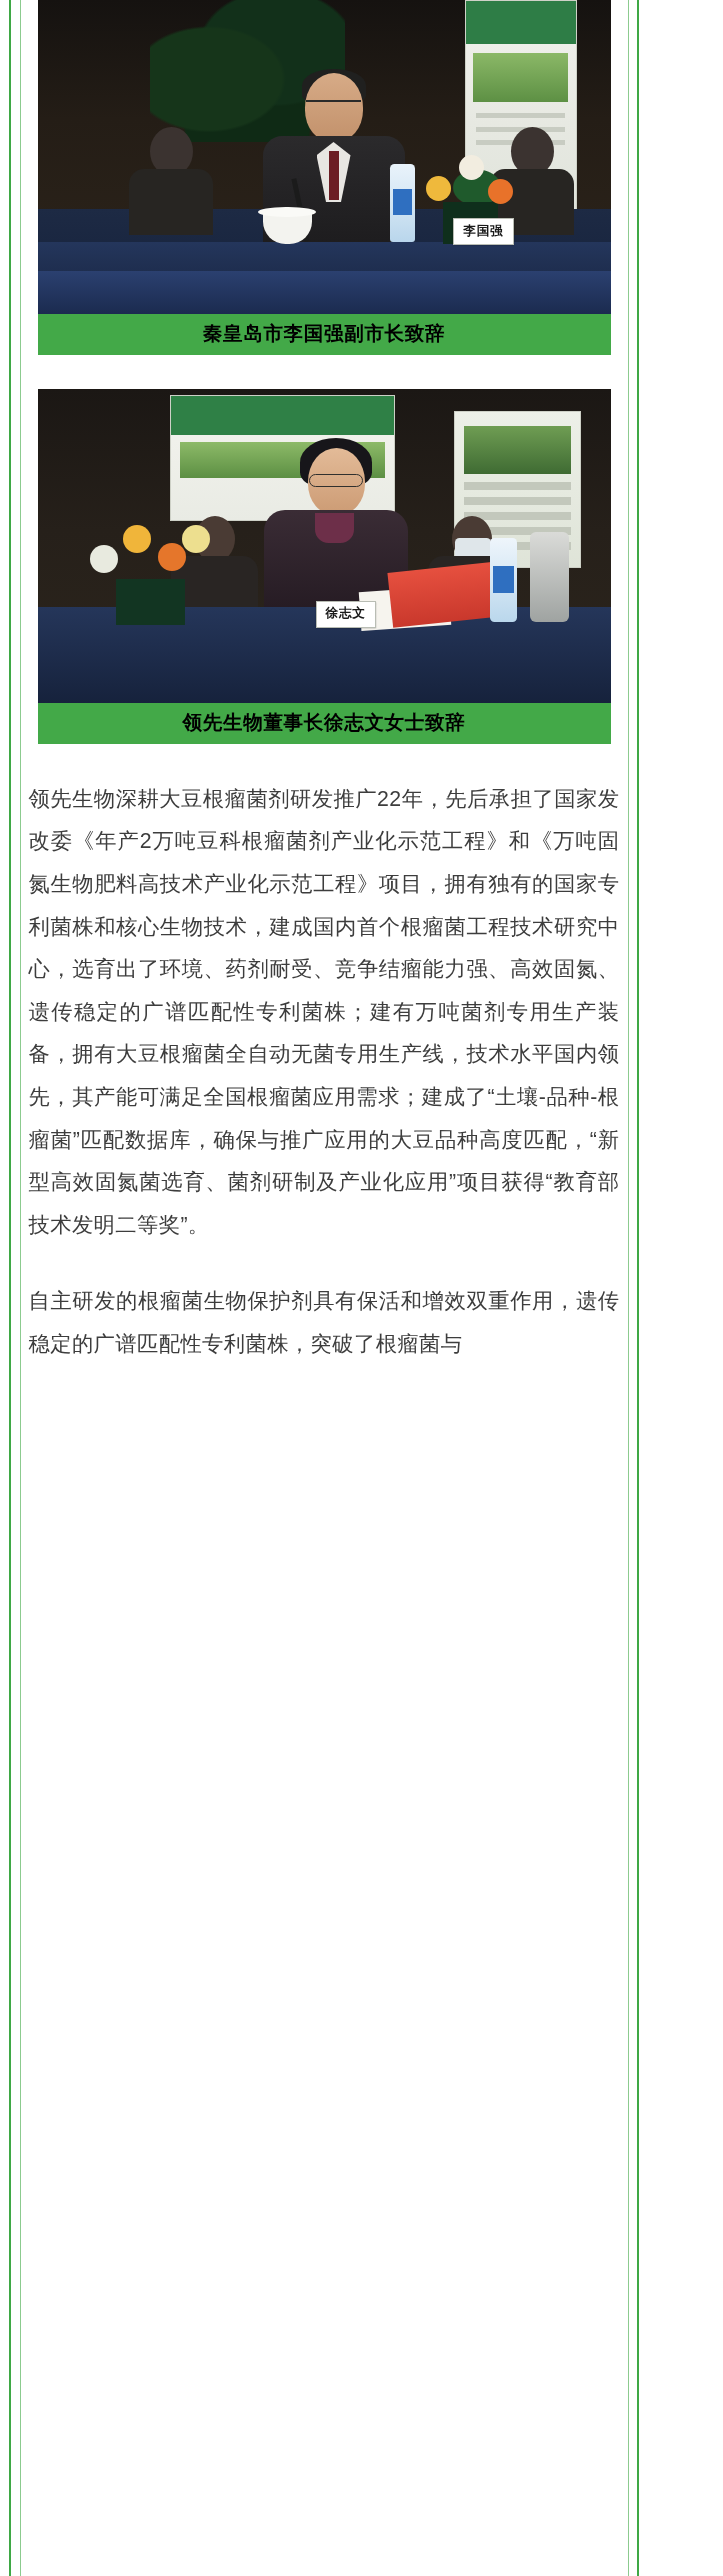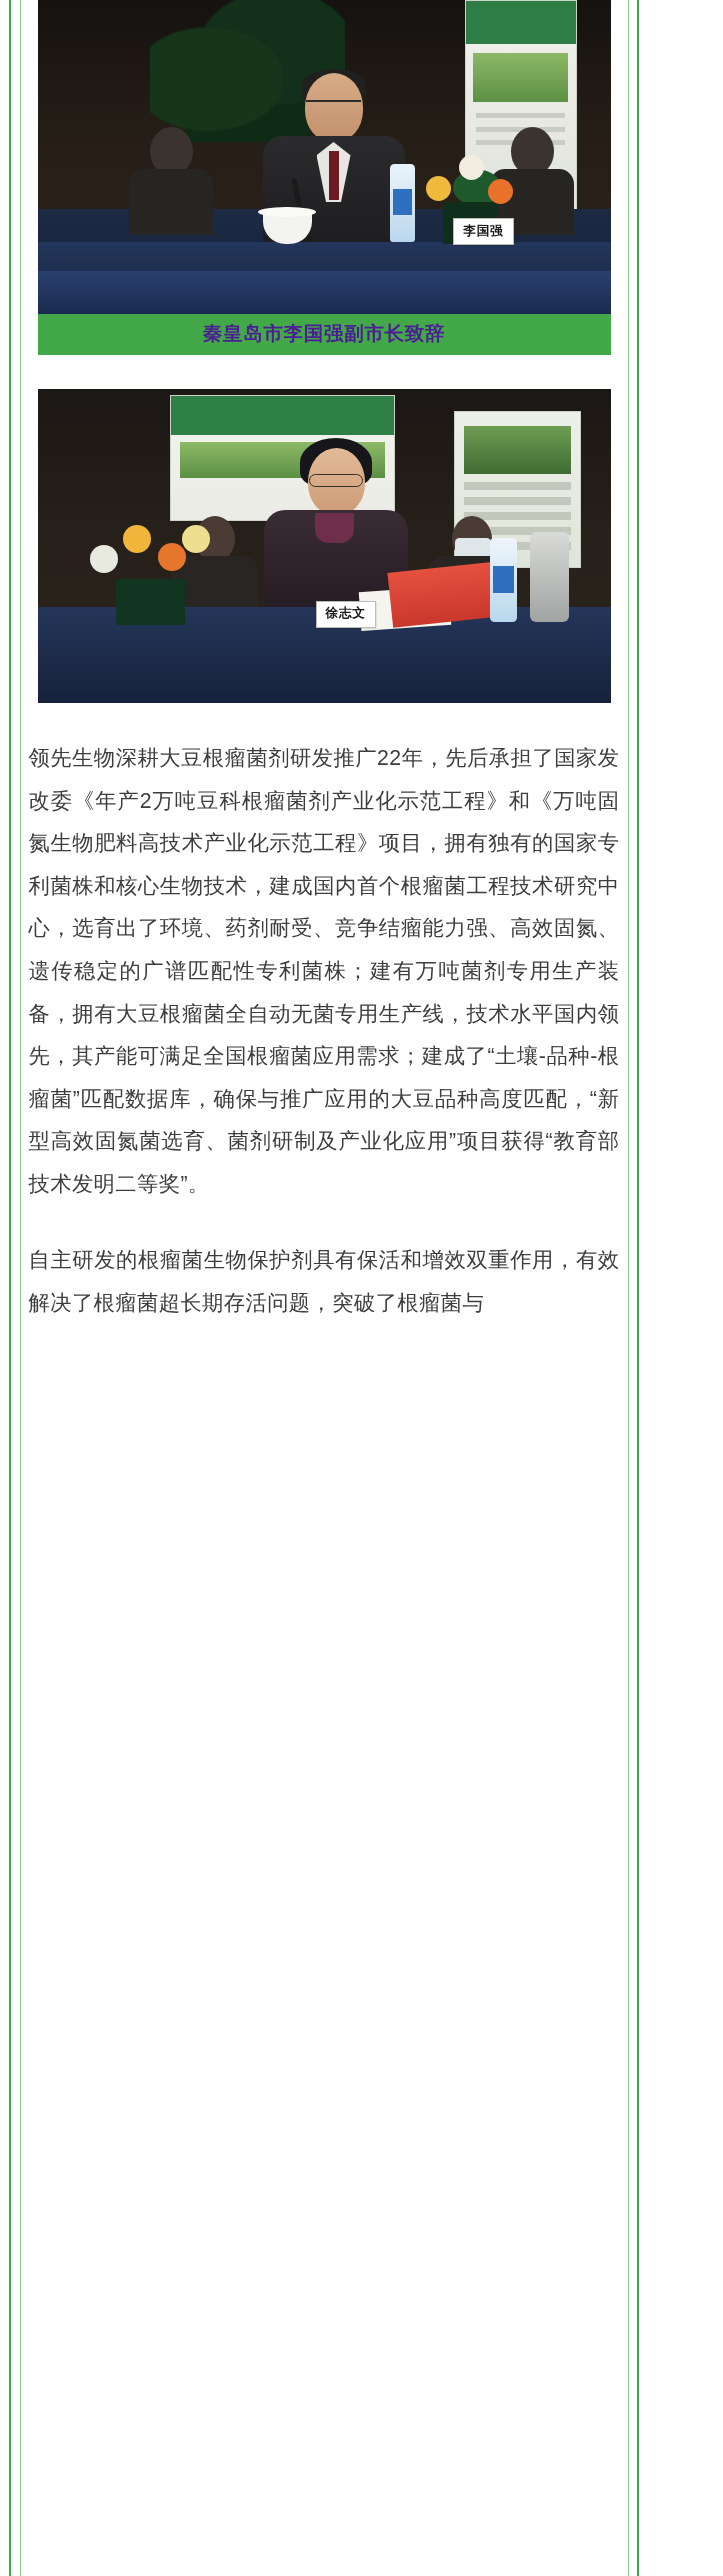--- a/index.html
+++ b/index.html
@@ -46,21 +46,21 @@
   .photo {
     position: relative;
     width: 573px;
     height: 314px;
     overflow: hidden;
     background: #2a2418;
   }
   .caption {
     width: 573px;
     background: #43a948;
-    color: #4c1d95;
+    color: #000000;
     font-size: 19.5px;
     font-weight: bold;
     letter-spacing: 0.7px;
     text-align: center;
     padding: 9px 0 10.5px 0;
     line-height: 1.1;
   }
 
   
   .p1-bg {
@@ -423,22 +423,23 @@
         <div class="p2-thermos"></div>
         <div class="p2-flowers">
           <div class="v"></div>
           <div class="f1"></div>
           <div class="f2"></div>
           <div class="f3"></div>
           <div class="f4"></div>
         </div>
         <div class="nameplate p2-nameplate">徐志文</div>
       </div>
+      <div class="caption">领先生物董事长徐志文女士致辞</div>
     </div>
 
     <div class="body-text">
       <p>领先生物深耕大豆根瘤菌剂研发推广22年，先后承担了国家发改委《年产2万吨豆科根瘤菌剂产业化示范工程》和《万吨固氮生物肥料高技术产业化示范工程》项目，拥有独有的国家专利菌株和核心生物技术，建成国内首个根瘤菌工程技术研究中心，选育出了环境、药剂耐受、竞争结瘤能力强、高效固氮、遗传稳定的广谱匹配性专利菌株；建有万吨菌剂专用生产装备，拥有大豆根瘤菌全自动无菌专用生产线，技术水平国内领先，其产能可满足全国根瘤菌应用需求；建成了“土壤‑品种‑根瘤菌”匹配数据库，确保与推广应用的大豆品种高度匹配，“新型高效固氮菌选育、菌剂研制及产业化应用”项目获得“教育部技术发明二等奖”。</p>
-      <p>自主研发的根瘤菌生物保护剂具有保活和增效双重作用，有效解决了根瘤菌超长期存活问题，突破了根瘤菌与</p>
+      <p>自主研发的根瘤菌生物保护剂具有保活和增效双重作用，遗传稳定的广谱匹配性专利菌株，突破了根瘤菌与</p>
     </div>
 
   </div>
 </div>
 
 
 </body></html>

